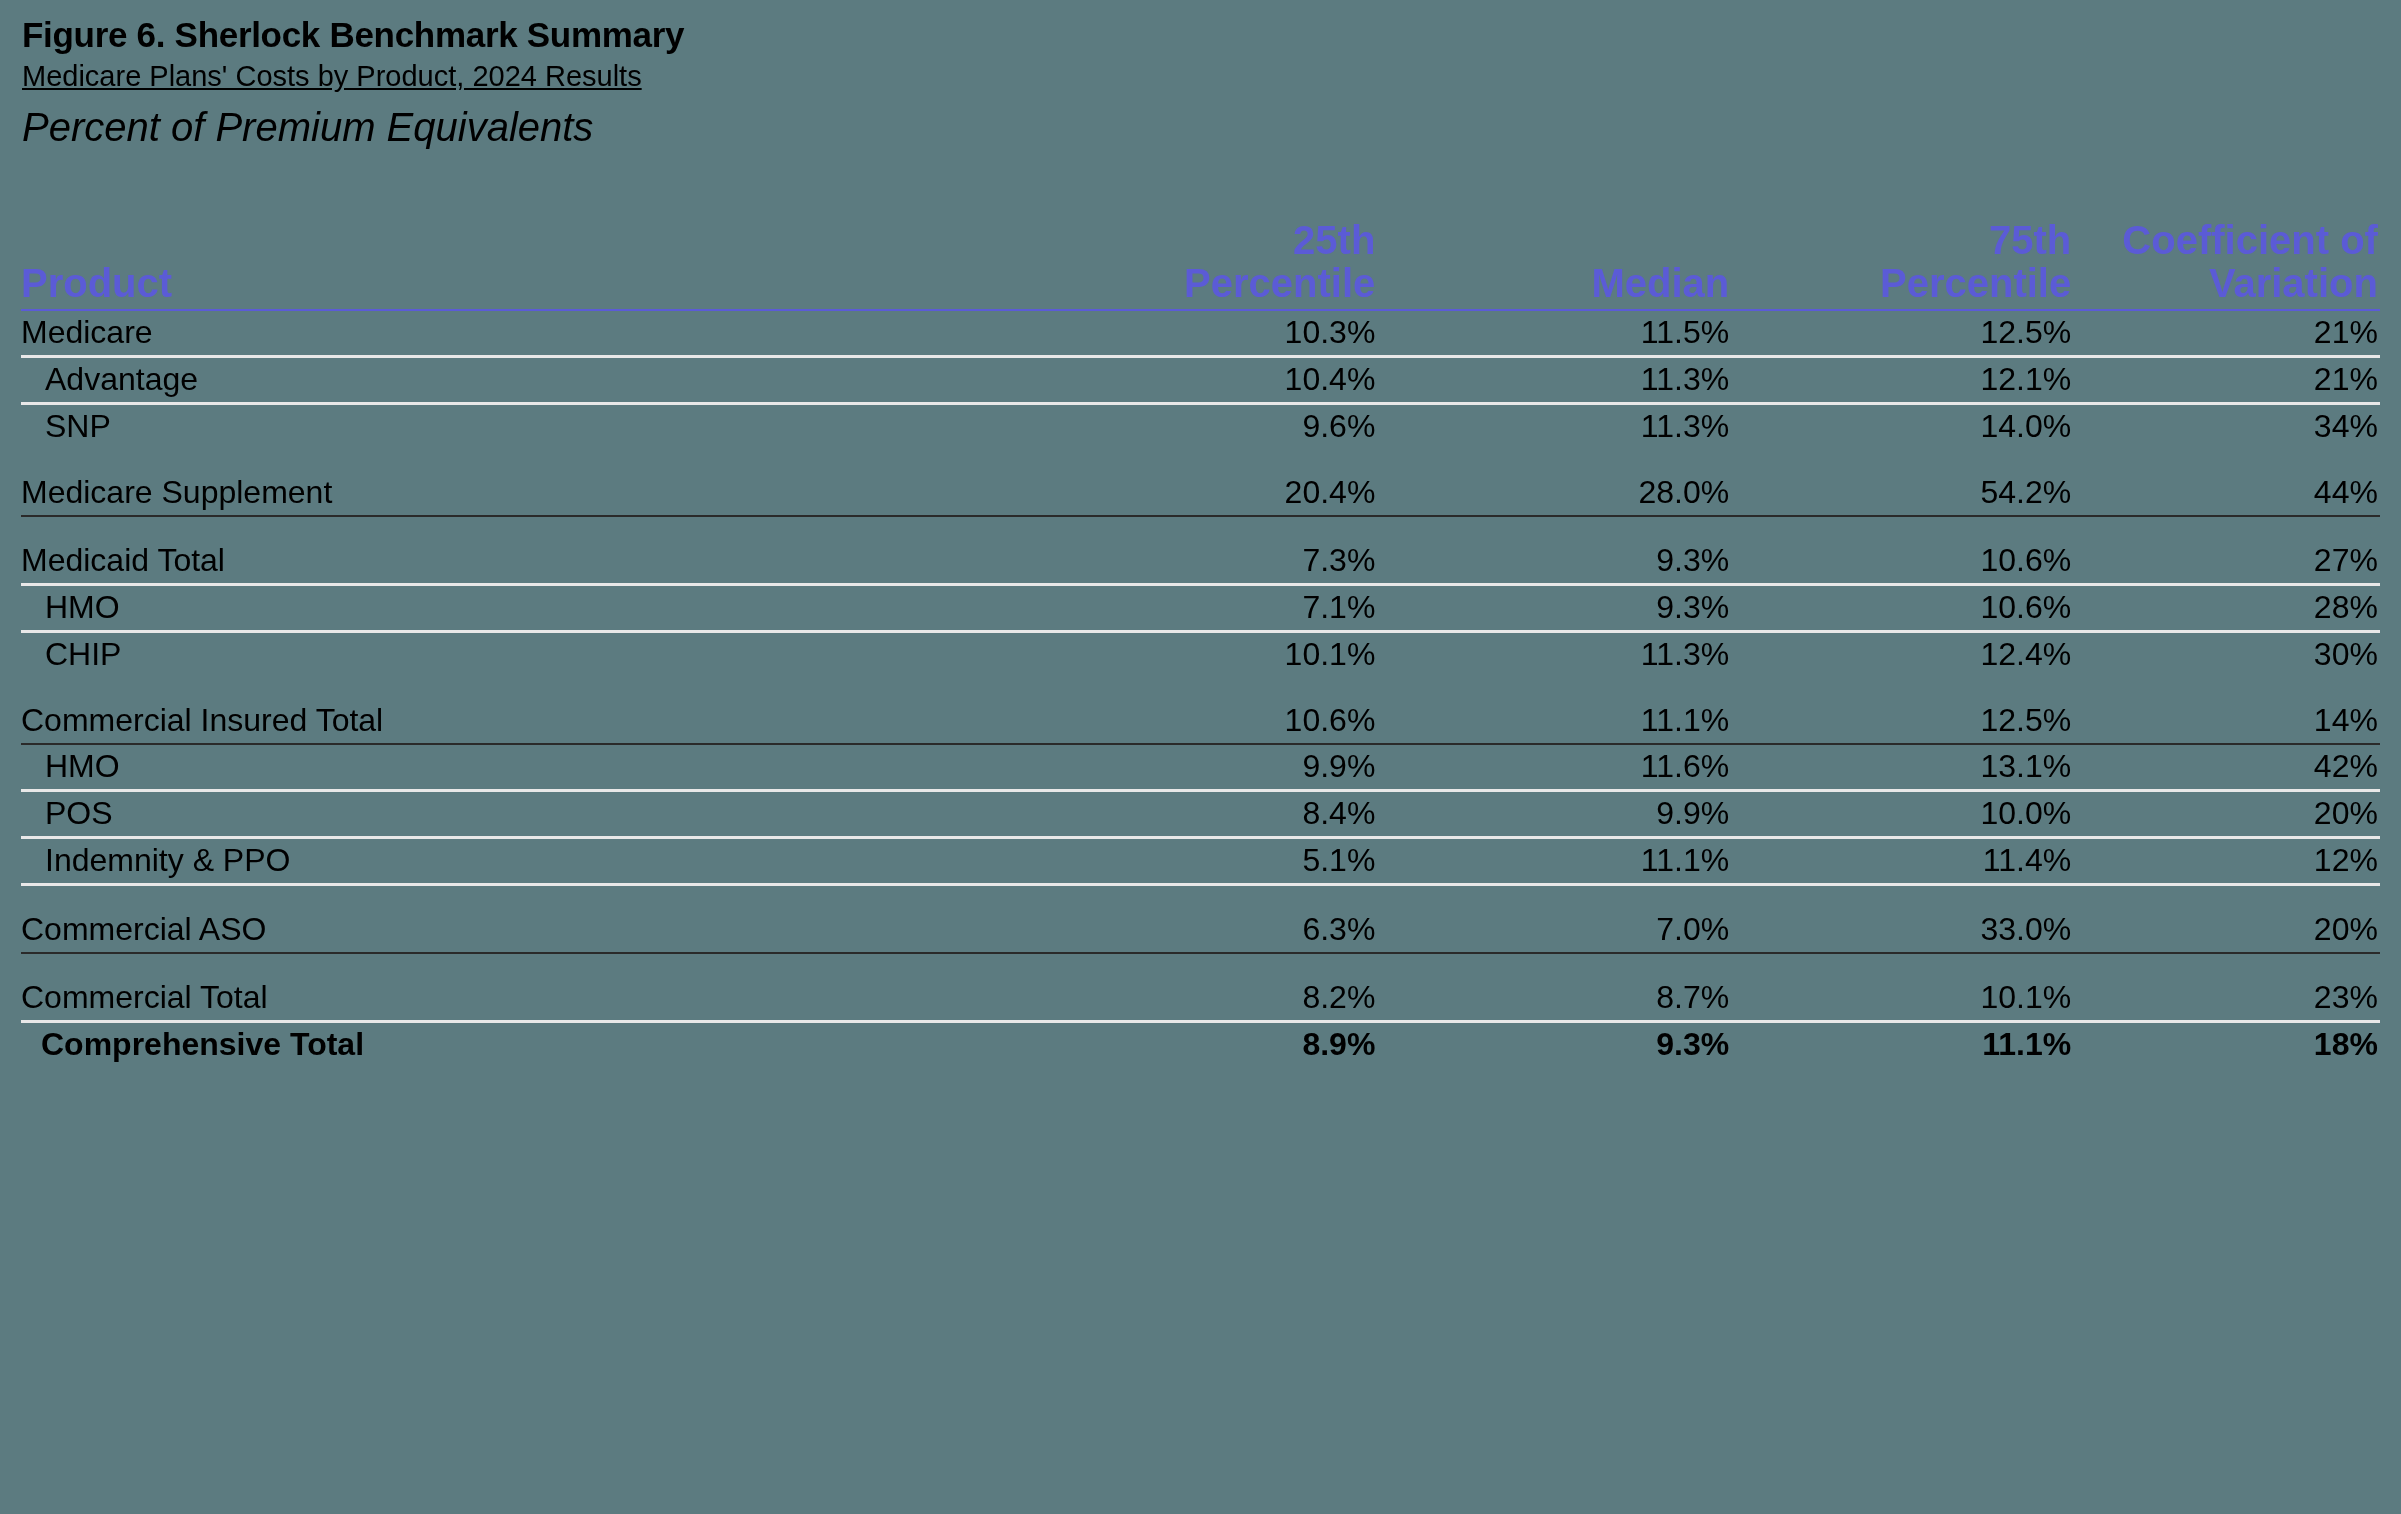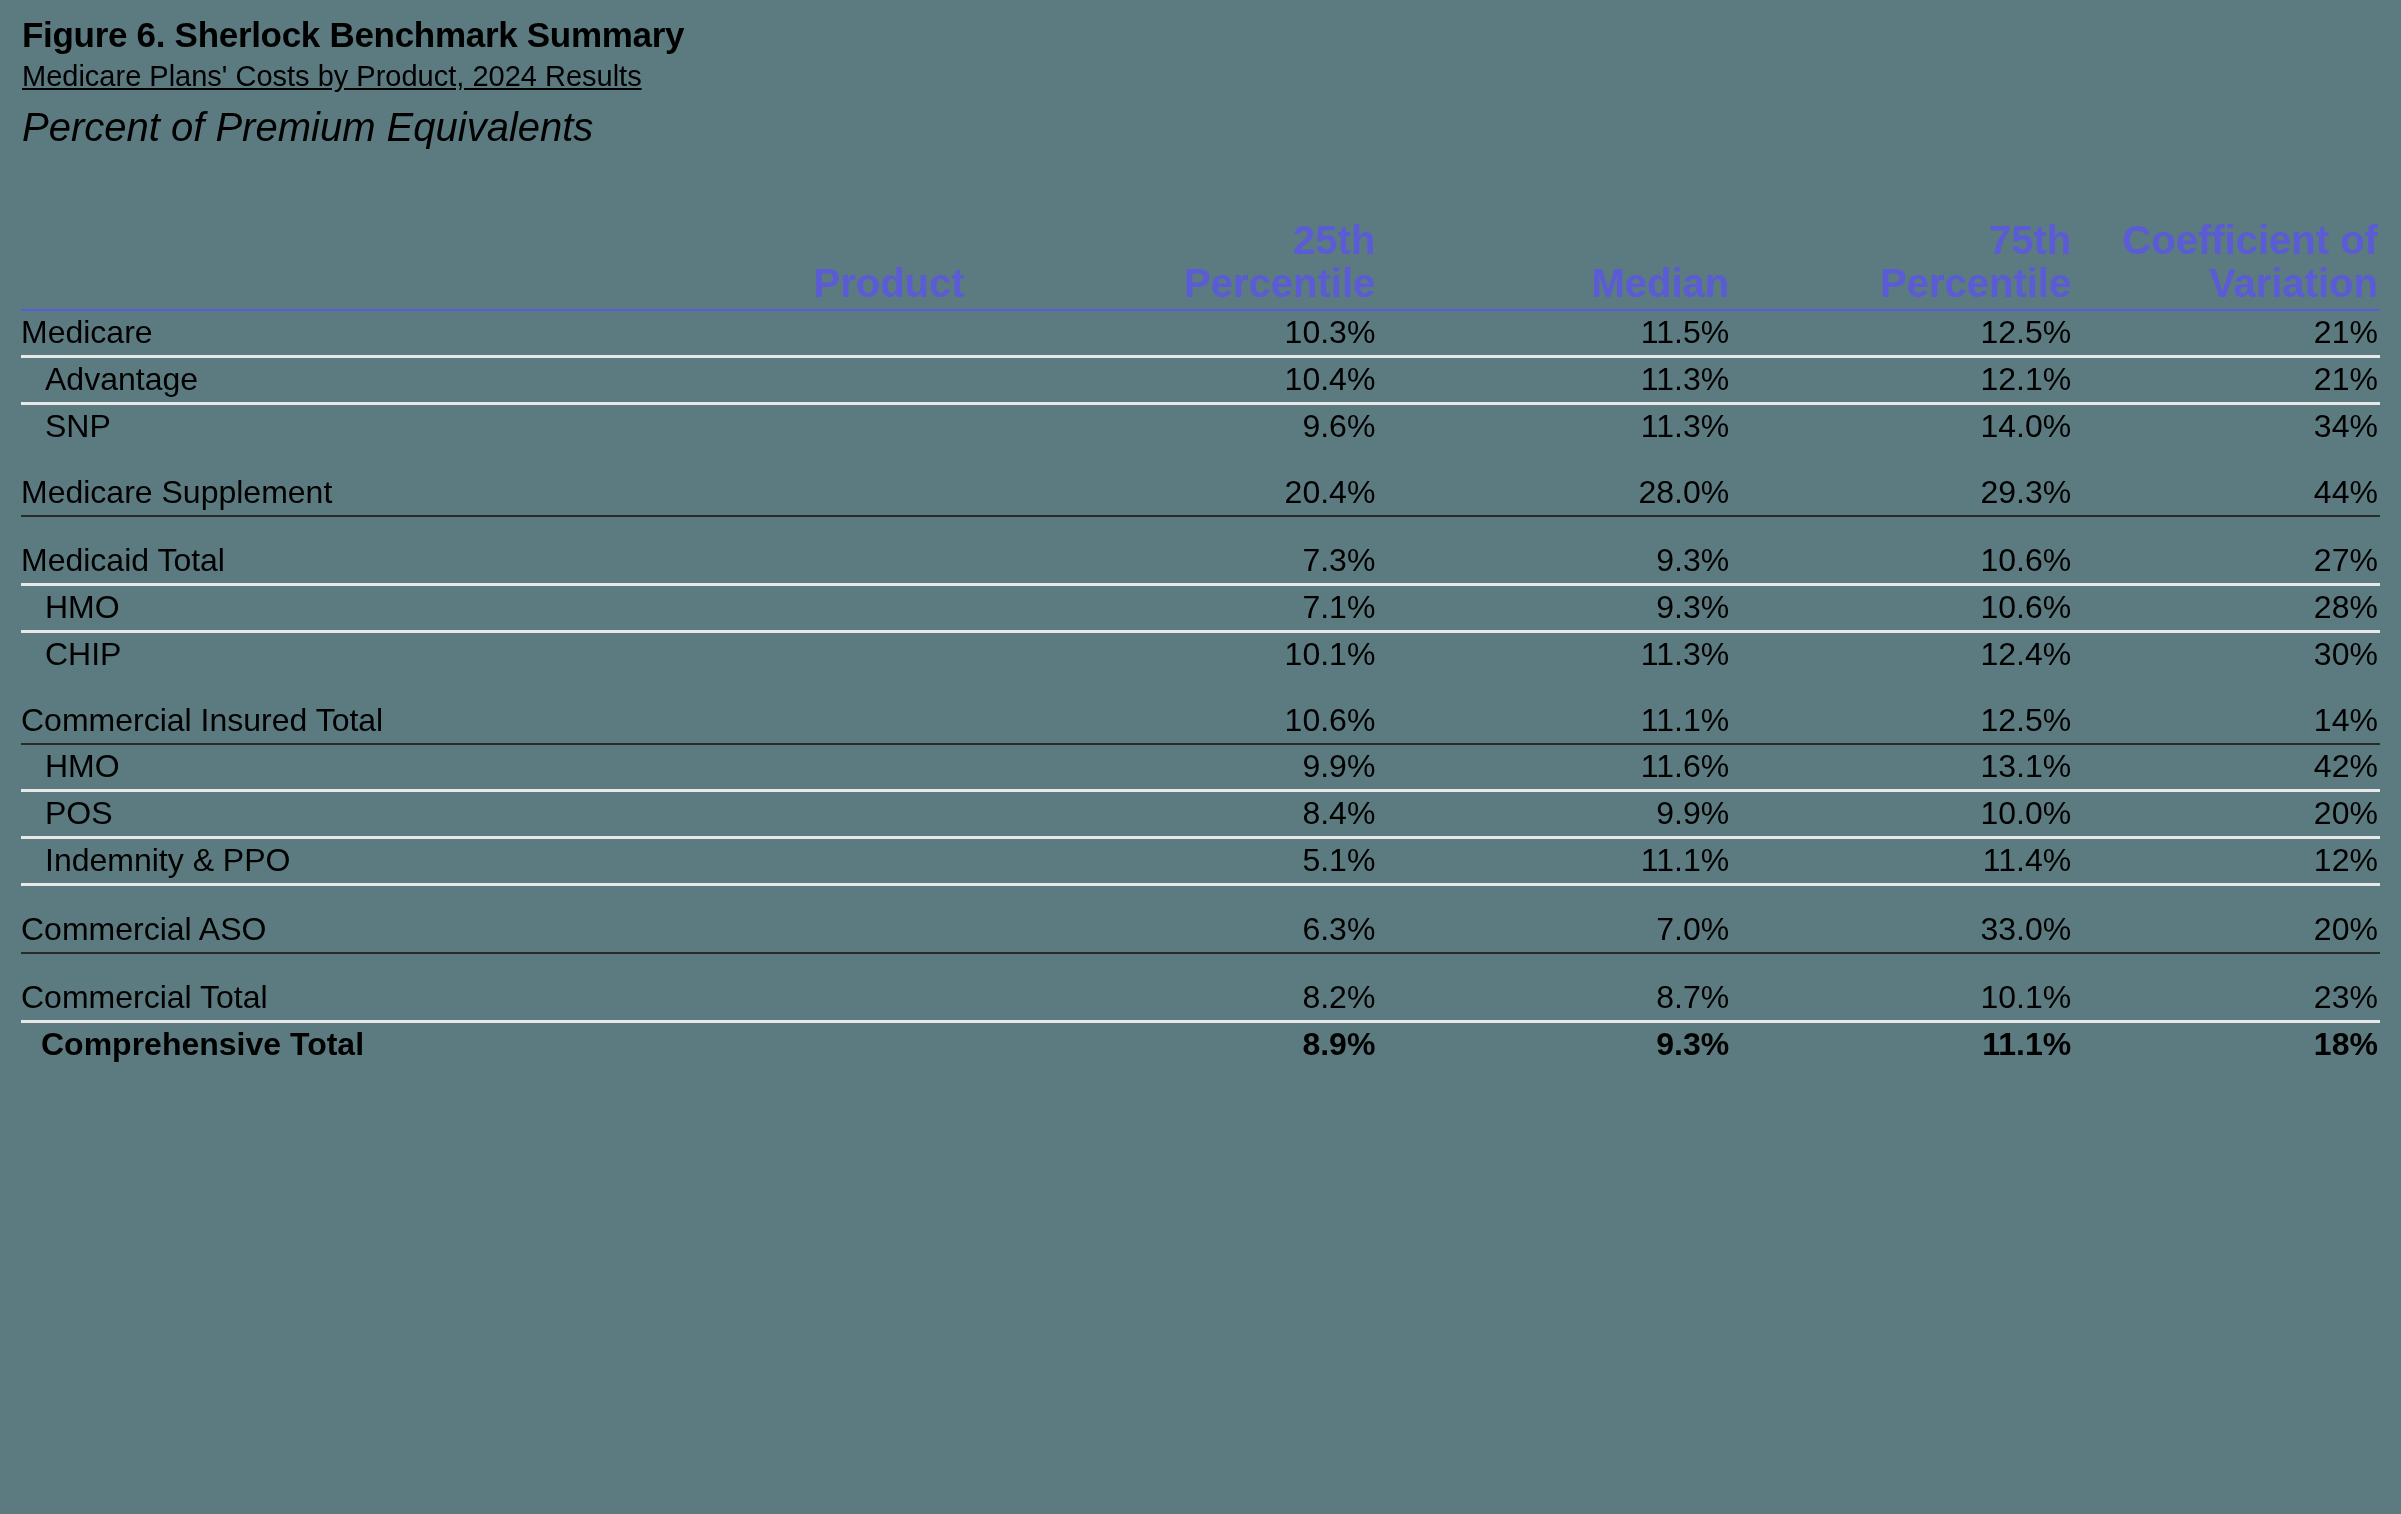--- a/index.html
+++ b/index.html
@@ -62,21 +62,21 @@
 
   thead th {
     color: #5b5bd6;
     font-size: 40px;
     font-weight: bold;
     vertical-align: bottom;
     padding: 0 0 3.1px 0;
     line-height: 1.08;
     border-bottom: 2.6px solid #5b5bd6;
   }
-  thead th.lbl { text-align: right; }
+  thead th.lbl { text-align: left; }
   thead th.num { text-align: right; padding-right: 2.1px; }
   thead th span.l2 { display: block; }
 
   tbody td {
     font-size: 32px;
     line-height: 1.0;
     padding: 5.2px 0 6.8px 0;
     vertical-align: bottom;
     white-space: nowrap;
   }
@@ -163,21 +163,21 @@
       </tr>
 
       <tr class="gap">
           <td colspan="5"></td>
         </tr>
 
       <tr class="rule-dark">
         <td class="lbl">Medicare Supplement</td>
         <td class="num">20.4%</td>
         <td class="num">28.0%</td>
-        <td class="num">29.3%</td>
+        <td class="num">54.2%</td>
         <td class="num">44%</td>
       </tr>
 
       <tr class="gap">
           <td colspan="5"></td>
         </tr>
 
       <tr class="rule-light">
         <td class="lbl">Medicaid Total</td>
         <td class="num">7.3%</td>

